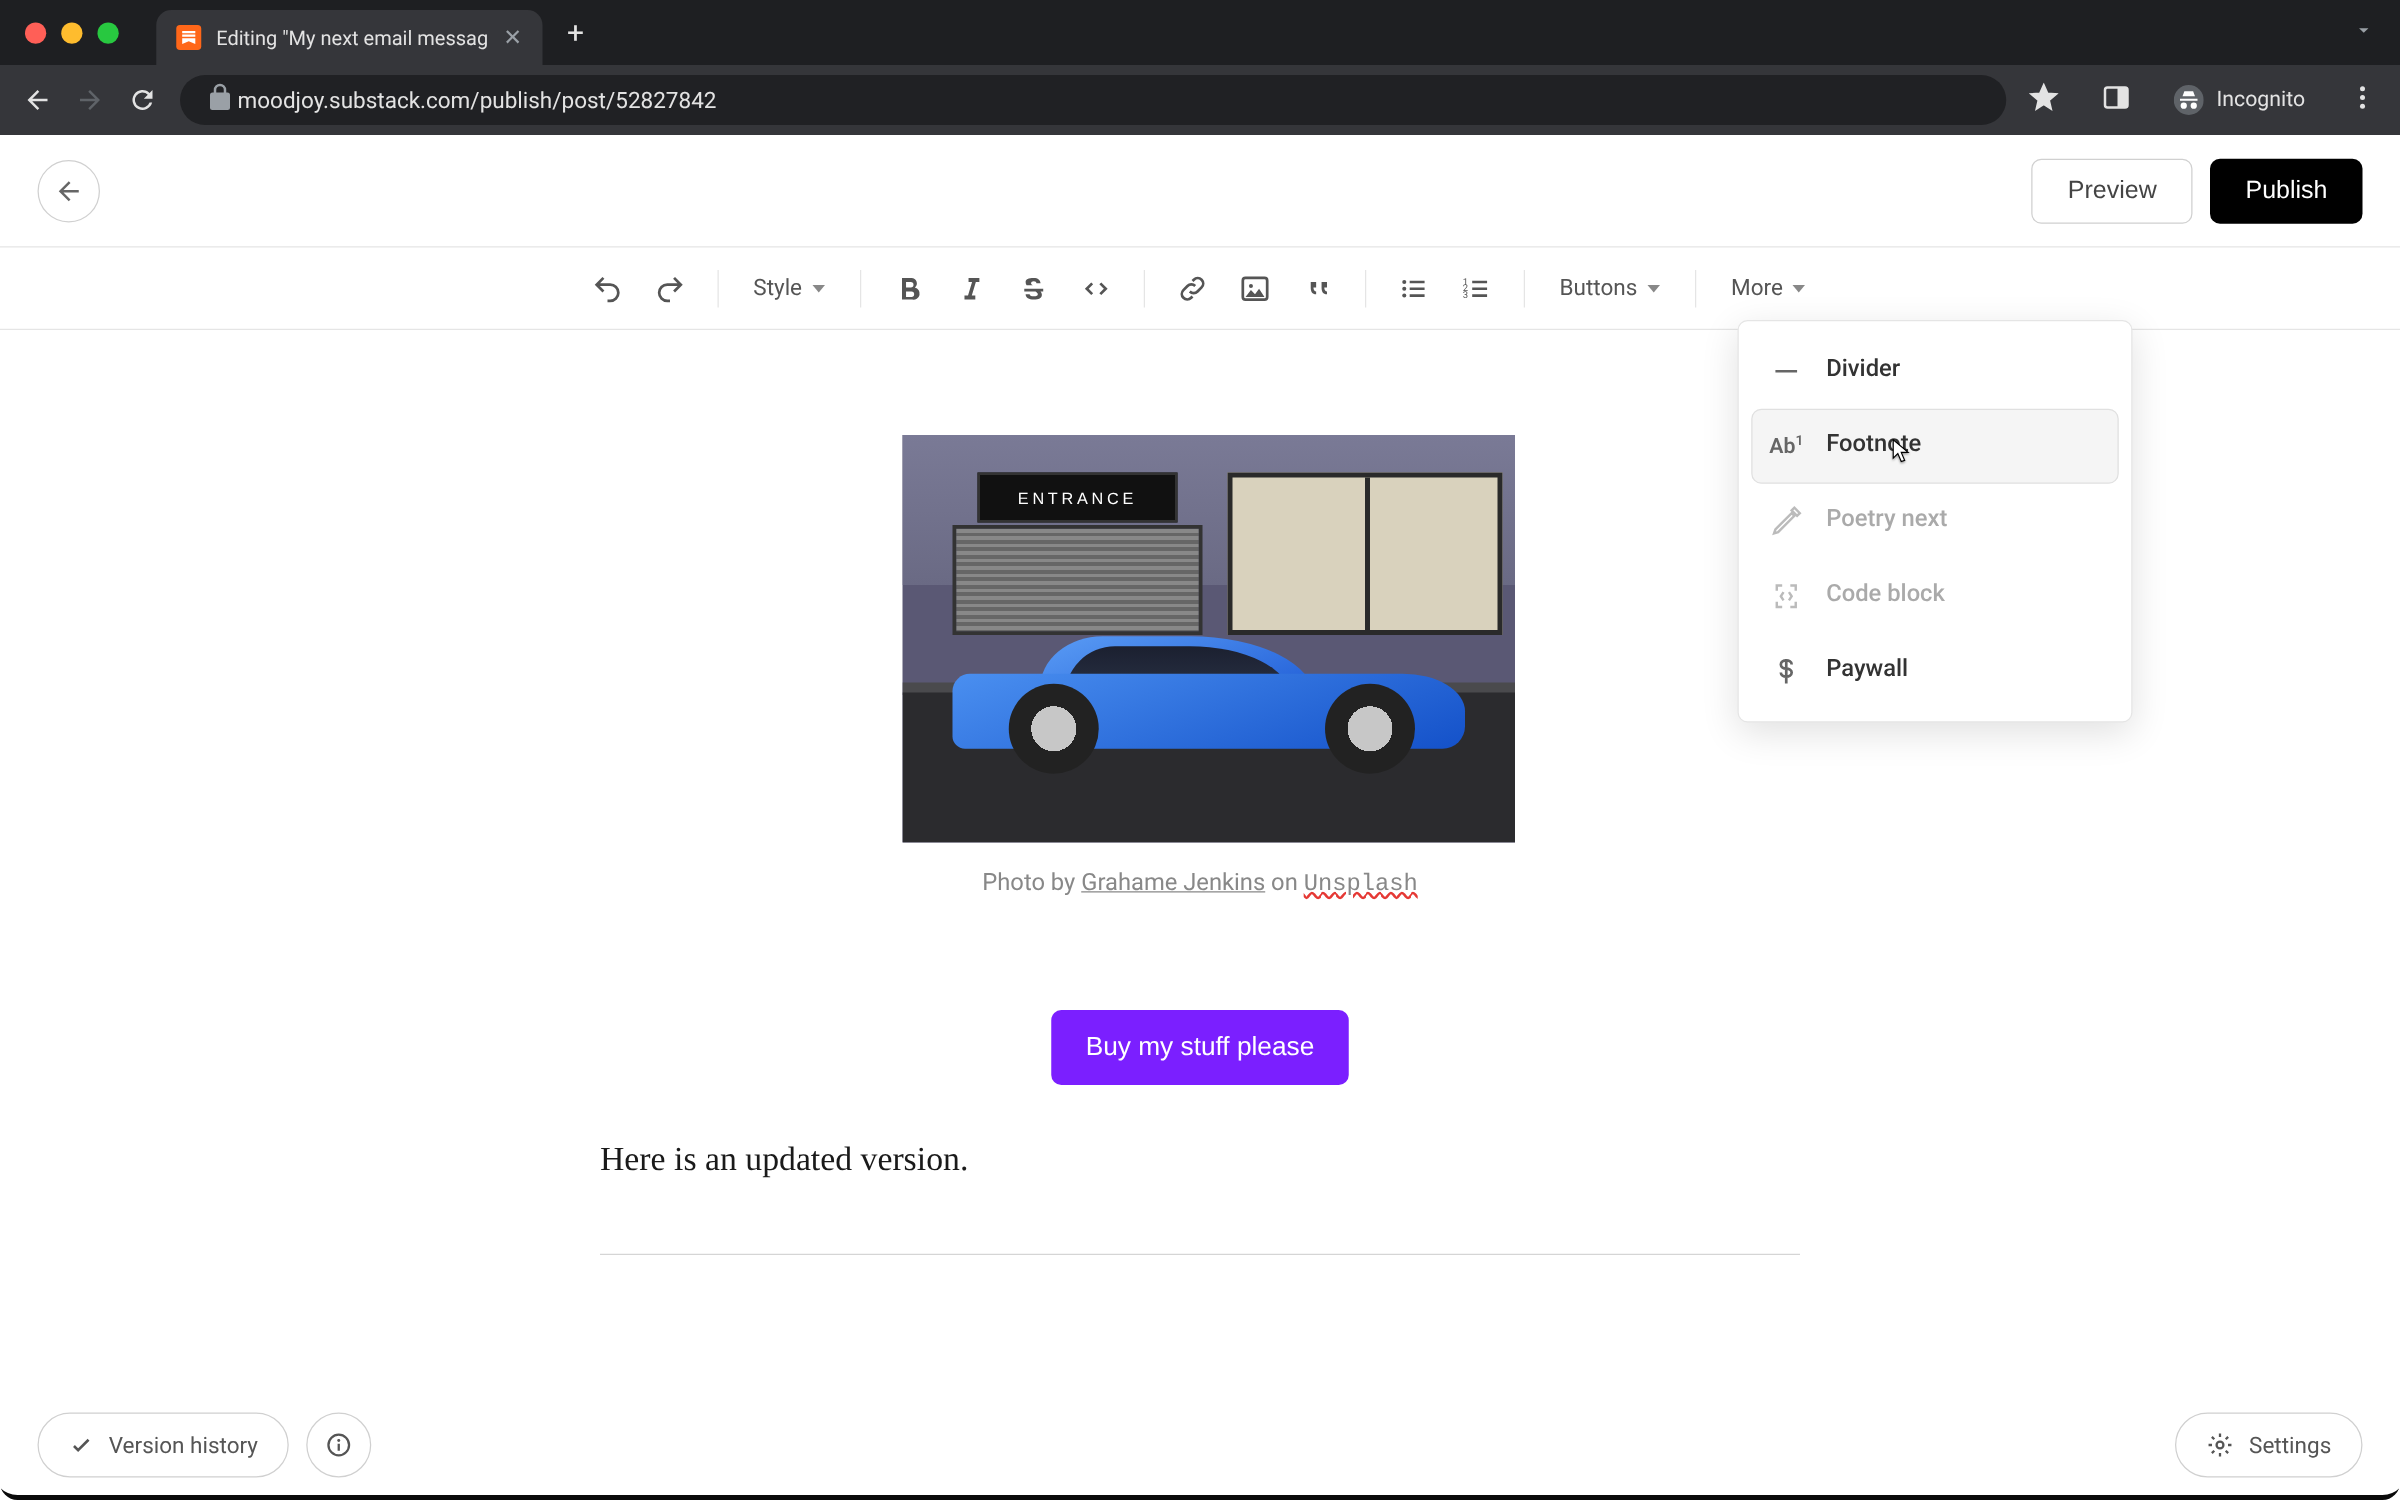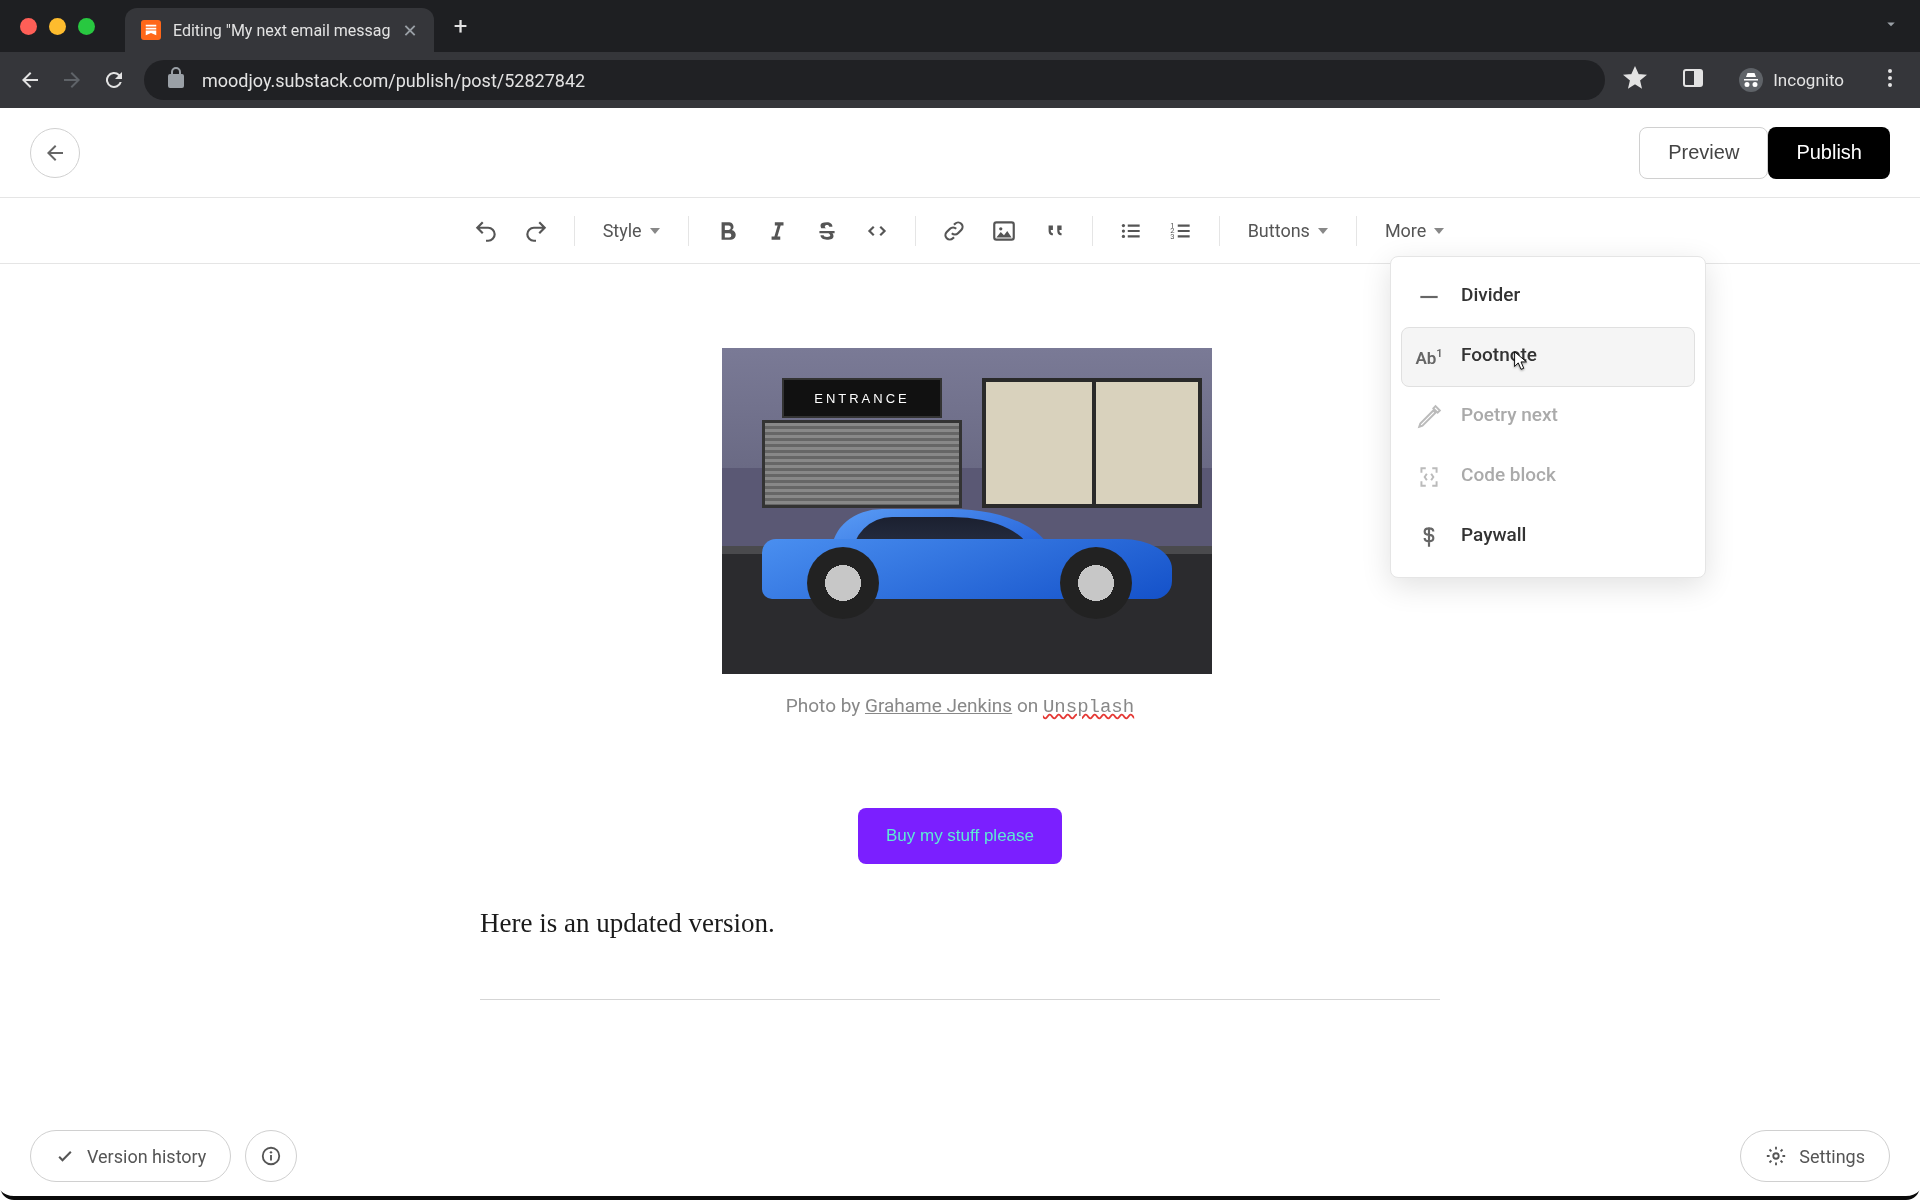--- a/index.html
+++ b/index.html
@@ -15,32 +15,32 @@
 .tab-icon { width: 20px; height: 20px; background: #ff6719; border-radius: 3px; display:flex; align-items:center; justify-content:center; }
 .tab-icon svg { width: 14px; height: 14px; }
 .tab-title { color: #e3e3e3; font-size: 16px; flex: 1; white-space: nowrap; overflow: hidden; }
 .tab-close { color: #9aa0a6; font-size: 18px; cursor: pointer; }
 .new-tab { color: #e3e3e3; margin-left: 20px; font-size: 24px; cursor: pointer; }
 .titlebar-right { margin-left: auto; color: #9aa0a6; }
 .addrbar { height: 56px; background: #35363a; display: flex; align-items: center; padding: 0 18px; gap: 18px; }
 .nav-arrow { color: #e3e3e3; display:flex; align-items:center; }
 .nav-arrow.disabled { color: #5f6368; }
 .addrbar svg { width: 24px; height: 24px; }
-.omnibox { flex: 1; background: #202124; border-radius: 30px; height: 40px; display: flex; align-items: center; padding: 0 20px; gap: 14px; color: #e3e3e3; font-size: 18px; }
+.omnibox { flex: 1; background: #202124; border-radius: 30px; height: 40px; display: flex; align-items: center; padding: 0 20px; gap: 2px; color: #e3e3e3; font-size: 18px; }
 .lock { color: #9aa0a6; }
 .addr-actions { display: flex; gap: 34px; align-items: center; color: #e3e3e3; }
 .incognito { display: flex; align-items: center; gap: 10px; font-size: 17px; }
 .incog-avatar { width: 28px; height: 28px; }
 
 
 .app-header { height: 90px; border-bottom: 1px solid #e5e5e5; display: flex; align-items: center; padding: 0 30px; }
 .back-circle { width: 50px; height: 50px; border: 1px solid #d0d0d0; border-radius: 50%; display: flex; align-items: center; justify-content: center; color: #666; cursor: pointer; }
 .header-spacer { flex: 1; }
 .btn { height: 52px; padding: 0 28px; border-radius: 8px; font-size: 20px; font-weight: 500; display: flex; align-items: center; cursor: pointer; border: none; }
-.btn.preview { background: #fff; border: 1px solid #d0d0d0; color: #444; }
+.btn.preview { background: #fff; border: 1px solid #d0d0d0; color: #444; margin-right: 14px; }
 .btn.publish { background: #000000; color: #fff; }
 
 
 .toolbar { height: 66px; border-bottom: 1px solid #e5e5e5; display: flex; align-items: center; justify-content: center; gap: 6px; }
 .tool, .tool-group { display: flex; align-items: center; }
 .tool { width: 44px; height: 44px; justify-content: center; border-radius: 6px; color: #555; cursor: pointer; }
 .tool svg { width: 26px; height: 26px; }
 .tool-text { padding: 0 12px; font-size: 18px; color: #555; cursor: pointer; display: flex; align-items: center; gap: 8px; height: 44px; }
 .caret-down { width: 0; height: 0; border-left: 5px solid transparent; border-right: 5px solid transparent; border-top: 6px solid #888; }
 .sep { width: 1px; height: 30px; background: #e5e5e5; margin: 0 10px; }
@@ -70,21 +70,21 @@
 .curb { position:absolute; bottom:118px; left:0; right:0; height:10px; background:#4a4a4d; }
 .car { position:absolute; bottom:55px; left:40px; width:410px; height:110px; }
 .car-body { position:absolute; bottom:20px; left:0; right:0; height:60px; background: linear-gradient(160deg,#4a8ff0,#1451c9); border-radius: 14px 50px 18px 10px / 14px 30px 18px 10px; }
 .car-cabin { position:absolute; bottom:60px; left:70px; width:220px; height:50px; background: linear-gradient(160deg,#5a9cf5,#1f5cd6); border-radius: 60px 120px 0 0 / 50px 60px 0 0; }
 .car-window { position:absolute; bottom:62px; left:90px; width:180px; height:40px; background: linear-gradient(#1b2030,#2a3246); border-radius: 40px 80px 0 0 / 40px 40px 0 0; }
 .wheel { position:absolute; bottom:0; width:72px; height:72px; background: radial-gradient(circle,#c7c7c7 0 18px,#222 18px 100%); border-radius:50%; }
 .wheel.front { right:40px; } .wheel.rear { left:45px; }
 .caption { text-align: center; margin-top: 20px; font-size: 19px; color: #888; }
 .caption a { color: #888; text-decoration: underline; }
 .caption .sp-red { text-decoration: underline; text-decoration-color: #e53935; text-decoration-style: wavy; font-family: Liberation Mono, monospace; }
-.cta-button { display: block; margin: 90px auto 0; background: #7b1fff; color: #5eead4; border: none; border-radius: 8px; padding: 18px 28px; font-size: 17px; cursor: pointer; }
+.cta-button { display: block; margin: 90px auto 0; background: #7b1fff; color: #ffffff; border: none; border-radius: 8px; padding: 18px 28px; font-size: 21px; cursor: pointer; }
 .prose-line2 { font-family: Georgia, serif; font-size: 27px; color: #1a1a1a; margin-top: 44px; }
 .hr { border: none; border-top: 1px solid #d5d5d5; margin: 60px 0 0; }
 
 
 .footer { position: absolute; bottom: 18px; left: 0; right: 0; padding: 0 30px; display: flex; align-items: center; }
 .pill { height: 52px; border: 1px solid #d0d0d0; border-radius: 30px; display: flex; align-items: center; padding: 0 24px; gap: 12px; font-size: 18px; color: #555; cursor: pointer; background:#fff; }
 .pill.icon-only { width: 52px; padding: 0; justify-content: center; }
 .footer .spacer { flex: 1; }
 
 

